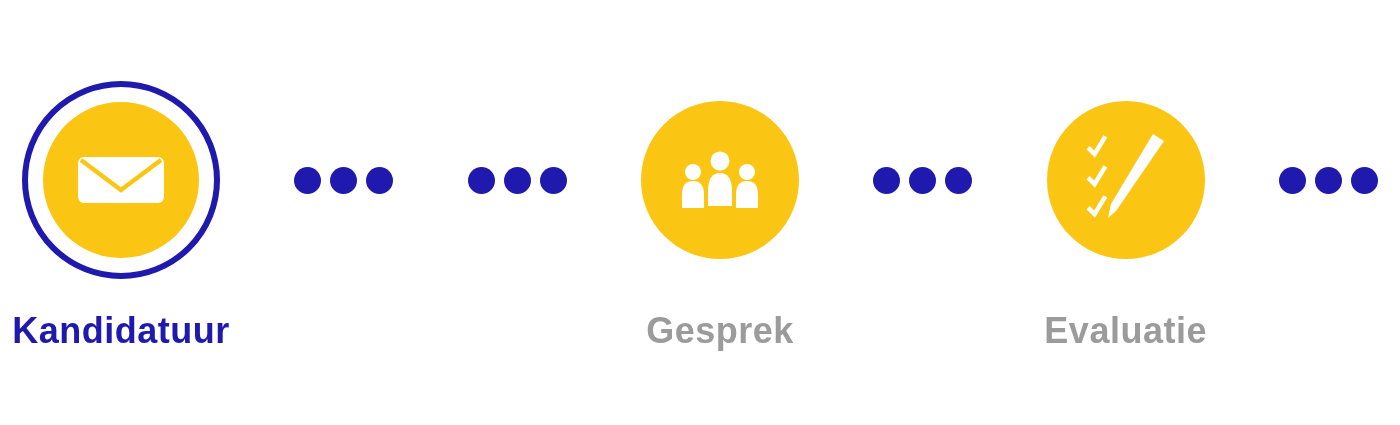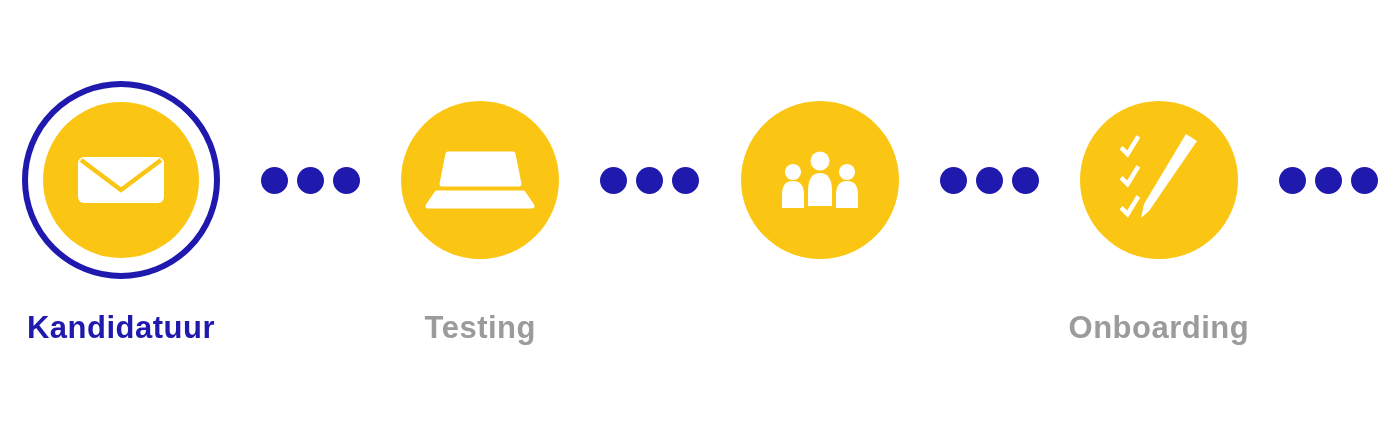--- a/index.html
+++ b/index.html
@@ -31,21 +31,21 @@
   .circle{
     width:156px;height:156px;border-radius:50%;
     background:var(--circle-yellow);
     display:flex;align-items:center;justify-content:center;
   }
   .step.plain .circle{width:158px;height:158px;}
   .label{
     position:absolute;top:calc(50% + 130px);left:50%;
     transform:translateX(-50%);
     white-space:nowrap;
-    font-size:31px;font-weight:700;letter-spacing:0.5px;
+    font-size:36px;font-weight:700;letter-spacing:0.5px;
     color:var(--inactive-gray);
   }
   .label.active{color:var(--accent-blue);}
   .dots{display:flex;gap:9px;flex:0 0 auto;align-items:center;}
   .dot{
     width:27px;height:27px;border-radius:50%;
     background:var(--accent-blue);display:block;
   }
   svg{display:block;}
   .f-white{fill:var(--icon-white);}
@@ -70,29 +70,20 @@
     </div>
     <div class="label active">Kandidatuur</div>
   </div>
 
   <div class="dots">
     <span class="dot"></span>
     <span class="dot"></span>
     <span class="dot"></span>
   </div>
 
-  <div class="step plain">
-    <div class="circle">
-      <svg class="icon" width="112" height="58" viewBox="0 0 112 58">
-        <polygon class="sf-white" stroke-width="5" points="24,3 89,3 95,33 18,33"></polygon>
-        <polygon class="sf-white" stroke-width="5" points="13,42 99,42 108,55 4,55"></polygon>
-      </svg>
-    </div>
-    <div class="label">Testing</div>
-  </div>
 
   <div class="dots">
     <span class="dot"></span>
     <span class="dot"></span>
     <span class="dot"></span>
   </div>
 
   <div class="step plain">
     <div class="circle">
       <svg class="icon" width="76" height="58" viewBox="0 0 76 58">
@@ -100,20 +91,21 @@
         <circle class="f-white" cx="11" cy="21" r="8"></circle>
         <path class="f-white" d="M 0 57 L 0 44 C 0 34 4 30 11 30 C 18 30 22 34 22 44 L 22 57 Z"></path>
 
         <circle class="f-white" cx="65" cy="21" r="8"></circle>
         <path class="f-white" d="M 54 57 L 54 44 C 54 34 58 30 65 30 C 72 30 76 34 76 44 L 76 57 Z"></path>
 
         <circle class="f-white" cx="38" cy="10" r="9.5"></circle>
         <path class="f-white" d="M 26 55 L 26 40 C 26 27 31 22 38 22 C 45 22 50 27 50 40 L 50 55 Z"></path>
       </svg>
     </div>
+    <div class="label">Gesprek</div>
   </div>
 
   <div class="dots">
     <span class="dot"></span>
     <span class="dot"></span>
     <span class="dot"></span>
   </div>
 
   <div class="step plain">
     <div class="circle">
@@ -123,21 +115,21 @@
         </g>
         <g transform="translate(3,33) rotate(-4 10 9)">
           <path class="s-white" stroke-width="4.5" d="M 1 10 L 7 17 L 19 0"></path>
         </g>
         <g transform="translate(3,63) rotate(-4 10 9)">
           <path class="s-white" stroke-width="4.5" d="M 1 10 L 7 17 L 19 0"></path>
         </g>
         <polygon class="f-white" points="69,0 80,7 32,77 24,84 27,70"></polygon>
       </svg>
     </div>
-    <div class="label">Onboarding</div>
+    <div class="label">Evaluatie</div>
   </div>
 
   <div class="dots">
     <span class="dot"></span>
     <span class="dot"></span>
     <span class="dot"></span>
   </div>
 
 
 </div>

